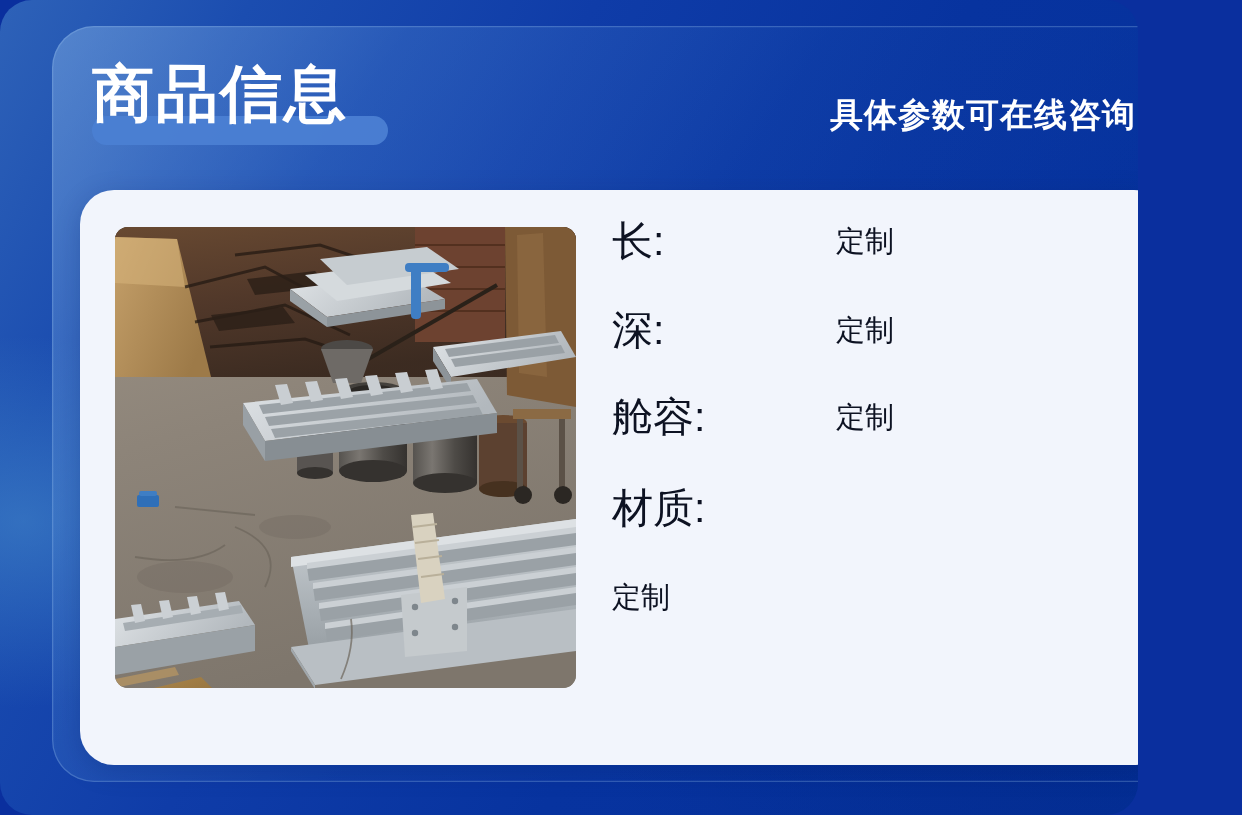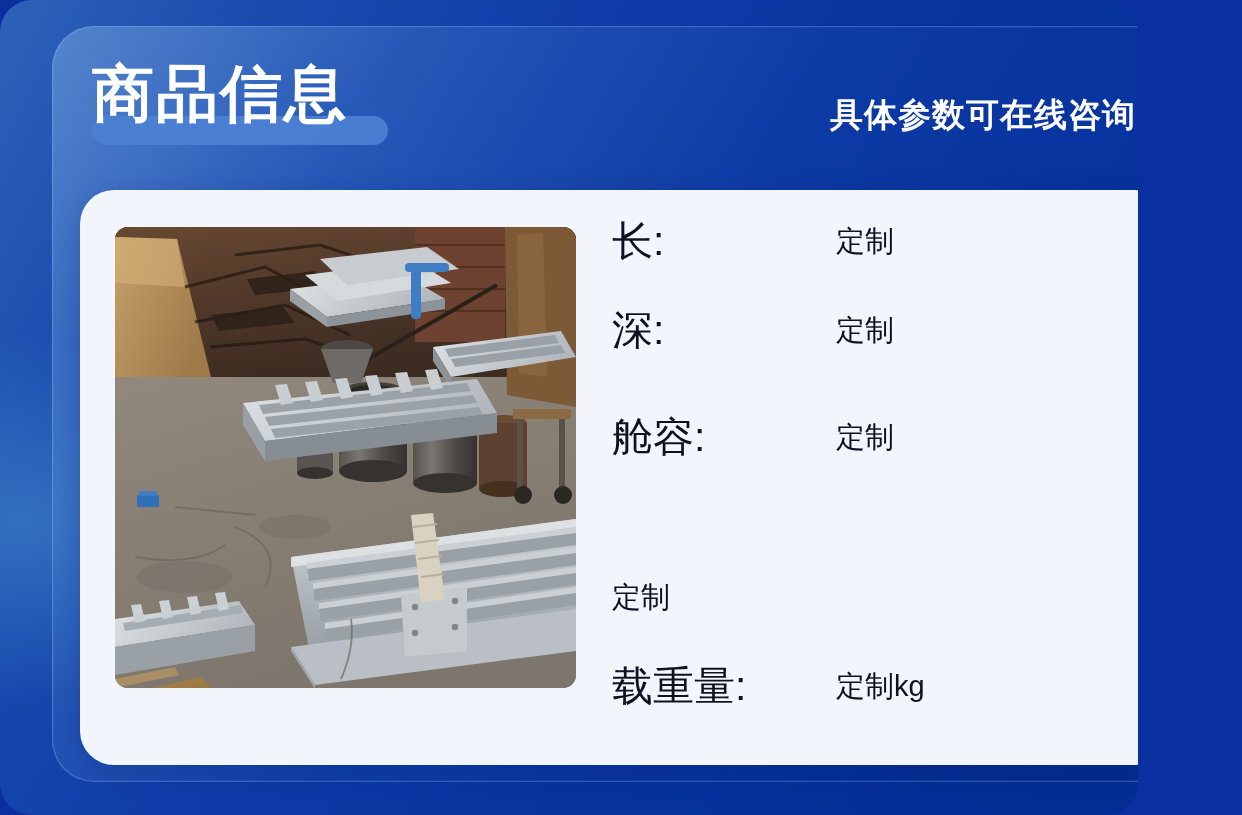--- a/index.html
+++ b/index.html
@@ -394,32 +394,29 @@
       <div class="spec-row" style="top:0px">
         <span class="spec-label">长:</span>
         <span class="spec-value">定制</span>
       </div>
 
       <div class="spec-row" style="top:89px">
         <span class="spec-label">深:</span>
         <span class="spec-value">定制</span>
       </div>
 
-      <div class="spec-row" style="top:196px">
+      <div class="spec-row" style="top:176px">
         <span class="spec-label">舱容:</span>
         <span class="spec-value">定制</span>
       </div>
 
       <div class="spec-row" style="top:267px">
+        <span class="spec-label">材质:</span>
       </div>
 
       <div class="spec-row" style="top:356px">
         <span class="spec-value">定制</span>
       </div>
 
-      <div class="spec-row" style="top:445px">
-        <span class="spec-label">载重量:</span>
-        <span class="spec-value">定制kg</span>
-      </div>
 
     </div>
   </div>
 </div>
 
 </body></html>

